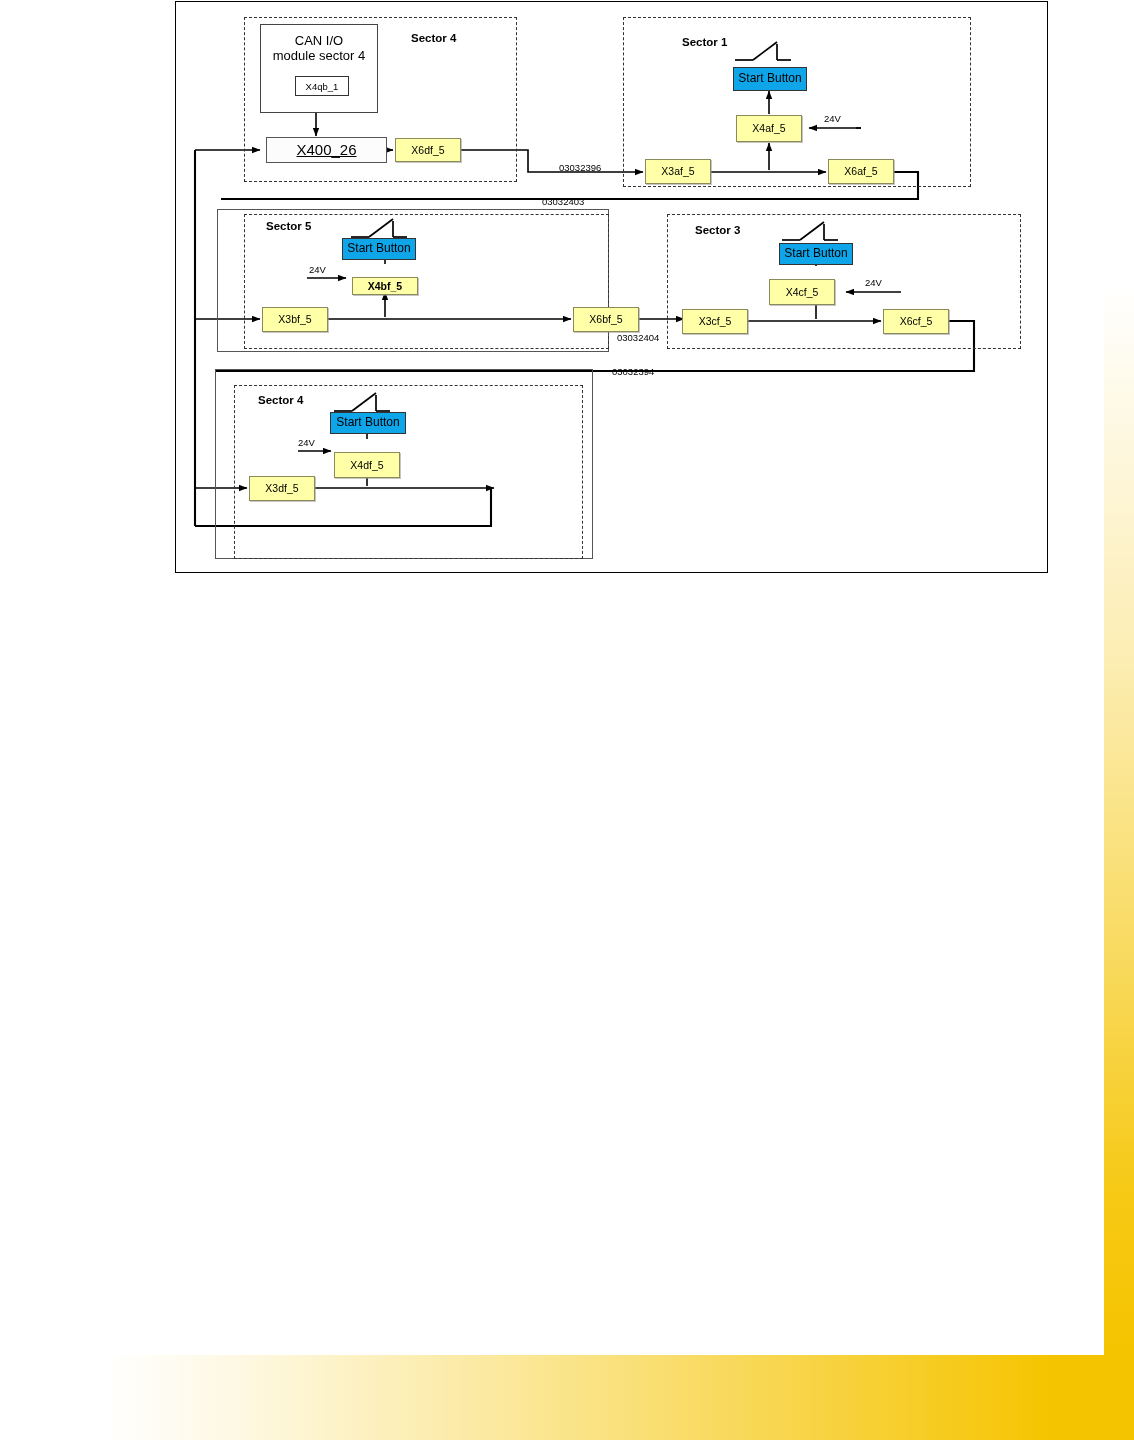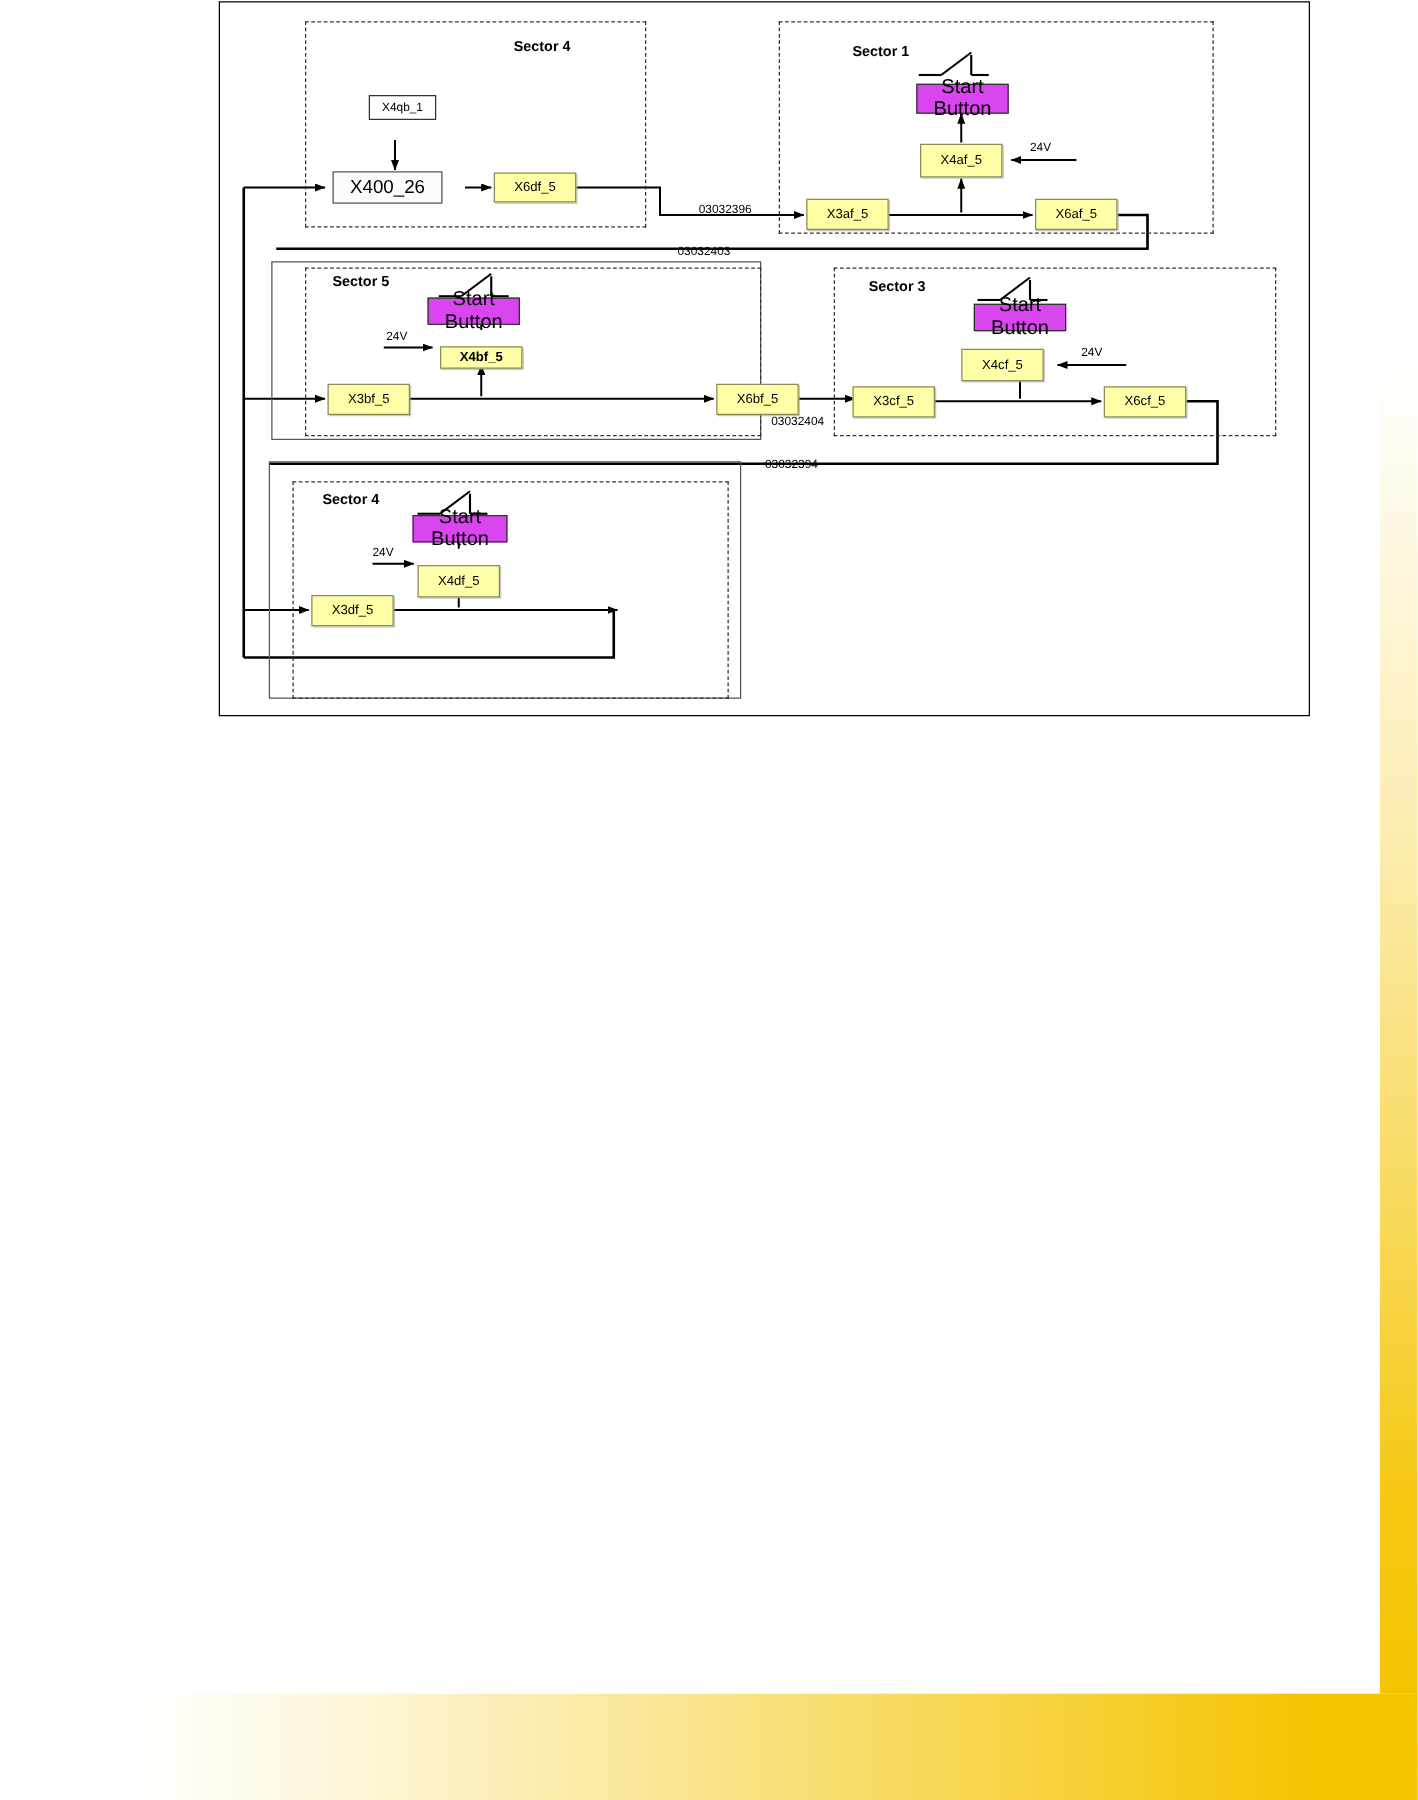--- a/index.html
+++ b/index.html
@@ -25,21 +25,21 @@
   
   .node{position:absolute;box-sizing:border-box;display:flex;align-items:center;
         justify-content:center;text-align:center;line-height:1.15;}
   .yellow{background:#FFFFA8;border:1px solid #8a8a5a;font-size:10.5px;color:#000;
           box-shadow:1px 1px 0 rgba(150,150,150,.55);}
   .white{background:#FCFCFC;border:1px solid #555;font-size:10.5px;color:#000;}
   .big{font-size:15px;}
   .canbox{background:#fff;border:1.3px solid #444;font-size:13px;
           flex-direction:column;justify-content:flex-start;padding-top:9px;}
   .canbox .cl{display:block;}
-  .startbtn{background:#d946ef;border:1px solid #333;font-size:16px;}
+  .startbtn{background:#0ea5e9;border:1px solid #333;font-size:12px;}
   .innerpin{position:absolute;background:#fff;border:1px solid #333;
             font-size:9.5px;display:flex;align-items:center;justify-content:center;}
 
   
   .sector{position:absolute;box-sizing:border-box;border:1.4px dashed #333;}
   .wrap{position:absolute;box-sizing:border-box;border:1.1px solid #555;}
   .sector-title{position:absolute;font-size:11.5px;font-weight:bold;color:#000;}
 
   
   .wlabel{position:absolute;font-size:9.5px;color:#000;white-space:nowrap;margin-top:10px;}
@@ -101,23 +101,27 @@
       <path d="M191,437 L191,414" marker-end="url(#ah)"></path>
       <path d="M122,449 L155,449" marker-end="url(#ah)"></path>
 
       <path d="M315,486 L315,524 L19,524" stroke-width="2.1"></path>
     </g>
   </svg>
 
   <div class="sector" style="left:68px;top:15px;width:273px;height:165px;"></div>
   <div class="sector-title" style="left:235px;top:30px;">Sector 4</div>
 
+  <div class="node canbox" style="left:84px;top:22px;width:118px;height:89px;">
+    <span class="cl">CAN I/O</span>
+    <span class="cl">module sector 4</span>
+  </div>
   <div class="innerpin" style="left:119px;top:74px;width:52px;height:18px;">X4qb_1</div>
 
-  <div class="node white big" style="left:90px;top:135px;width:88px;height:26px;">X400_26</div>
+  <div class="node white big" style="left:90px;top:135px;width:121px;height:26px;text-decoration:underline;">X400_26</div>
   <div class="node yellow" style="left:219px;top:136px;width:66px;height:24px;">X6df_5</div>
 
   <div class="sector" style="left:447px;top:15px;width:348px;height:170px;"></div>
   <div class="sector-title" style="left:466px;top:34px;margin-left:40px;">Sector 1</div>
 
   <svg width="60" height="26" style="left:557px;top:36px;">
     <g stroke="#000" fill="none" stroke-width="1.7">
       <path d="M2,22 L20,22"></path>
           <path d="M20,22 L44,4"></path>
       <path d="M44,6 L44,22"></path>

